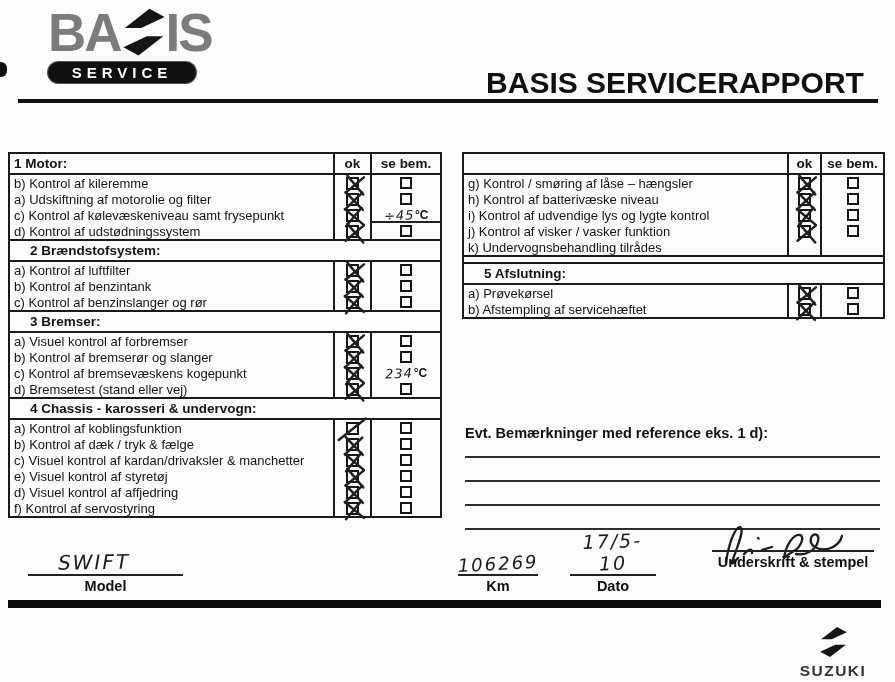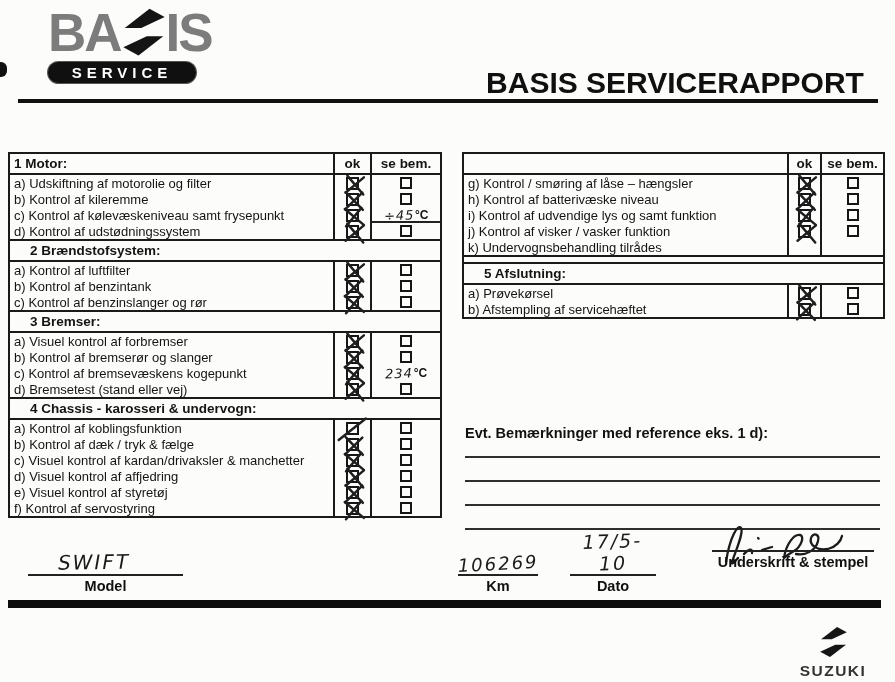--- a/index.html
+++ b/index.html
@@ -111,35 +111,35 @@
   <div class="header-rule"></div>
 
   <section class="table left-table" id="left-table">
       <div class="trow sec-head">
         <div class="cell label">1 Motor:</div>
         <div class="cell ok colhead">ok</div>
         <div class="cell bem colhead">se bem.</div>
       </div>
       <div class="rows-group">
         <div class="trow item">
+          <div class="cell label">b) Kontrol af kileremme</div>
+          <div class="cell ok">
+            <span class="cb">
+              <svg viewBox="0 0 18 18">
+                <path d="M1,16.5 L16.5,1.5"></path>
+                <path d="M1.5,1 L17,17"></path>
+              </svg>
+            </span>
+          </div>
+          <div class="cell bem">
+            <span class="cb small"></span>
+          </div>
+        </div>
+        <div class="trow item">
           <div class="cell label">a) Udskiftning af motorolie og filter</div>
-          <div class="cell ok">
-            <span class="cb">
-              <svg viewBox="0 0 18 18">
-                <path d="M1,16.5 L16.5,1.5"></path>
-                <path d="M1.5,1 L17,17"></path>
-              </svg>
-            </span>
-          </div>
-          <div class="cell bem">
-            <span class="cb small"></span>
-          </div>
-        </div>
-        <div class="trow item">
-          <div class="cell label">b) Kontrol af kileremme</div>
           <div class="cell ok">
             <span class="cb">
               <svg viewBox="0 0 18 18">
                 <path d="M1,16.5 L16.5,1.5"></path>
                 <path d="M1.5,1 L17,17"></path>
               </svg>
             </span>
           </div>
           <div class="cell bem">
             <span class="cb small"></span>
@@ -323,35 +323,35 @@
                 <path d="M1,16.5 L16.5,1.5"></path>
                 <path d="M1.5,1 L17,17"></path>
               </svg>
             </span>
           </div>
           <div class="cell bem">
             <span class="cb small"></span>
           </div>
         </div>
         <div class="trow item">
+          <div class="cell label">e) Visuel kontrol af styretøj</div>
+          <div class="cell ok">
+            <span class="cb">
+              <svg viewBox="0 0 18 18">
+                <path d="M1,16.5 L16.5,1.5"></path>
+                <path d="M1.5,1 L17,17"></path>
+              </svg>
+            </span>
+          </div>
+          <div class="cell bem">
+            <span class="cb small"></span>
+          </div>
+        </div>
+        <div class="trow item">
           <div class="cell label">d) Visuel kontrol af affjedring</div>
-          <div class="cell ok">
-            <span class="cb">
-              <svg viewBox="0 0 18 18">
-                <path d="M1,16.5 L16.5,1.5"></path>
-                <path d="M1.5,1 L17,17"></path>
-              </svg>
-            </span>
-          </div>
-          <div class="cell bem">
-            <span class="cb small"></span>
-          </div>
-        </div>
-        <div class="trow item">
-          <div class="cell label">e) Visuel kontrol af styretøj</div>
           <div class="cell ok">
             <span class="cb">
               <svg viewBox="0 0 18 18">
                 <path d="M1,16.5 L16.5,1.5"></path>
                 <path d="M1.5,1 L17,17"></path>
               </svg>
             </span>
           </div>
           <div class="cell bem">
             <span class="cb small"></span>
@@ -402,21 +402,21 @@
                 <path d="M1,16.5 L16.5,1.5"></path>
                 <path d="M1.5,1 L17,17"></path>
               </svg>
             </span>
           </div>
           <div class="cell bem">
             <span class="cb small"></span>
           </div>
         </div>
         <div class="trow item">
-          <div class="cell label">i) Kontrol af udvendige lys og samt funktion</div>
+          <div class="cell label">i) Kontrol af udvendige lys og lygte kontrol</div>
           <div class="cell ok">
             <span class="cb">
               <svg viewBox="0 0 18 18">
                 <path d="M1,16.5 L16.5,1.5"></path>
                 <path d="M1.5,1 L17,17"></path>
               </svg>
             </span>
           </div>
           <div class="cell bem">
             <span class="cb small"></span>

